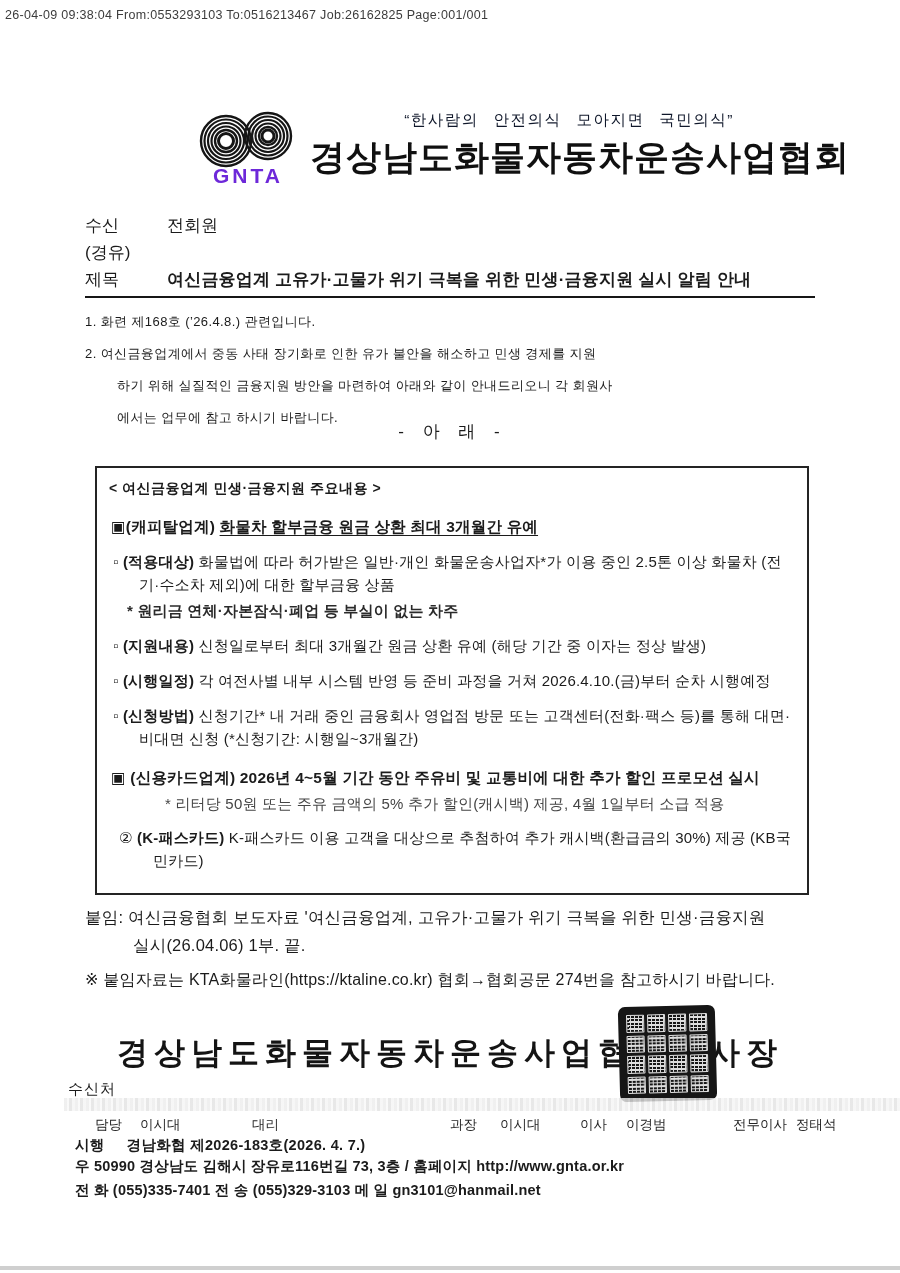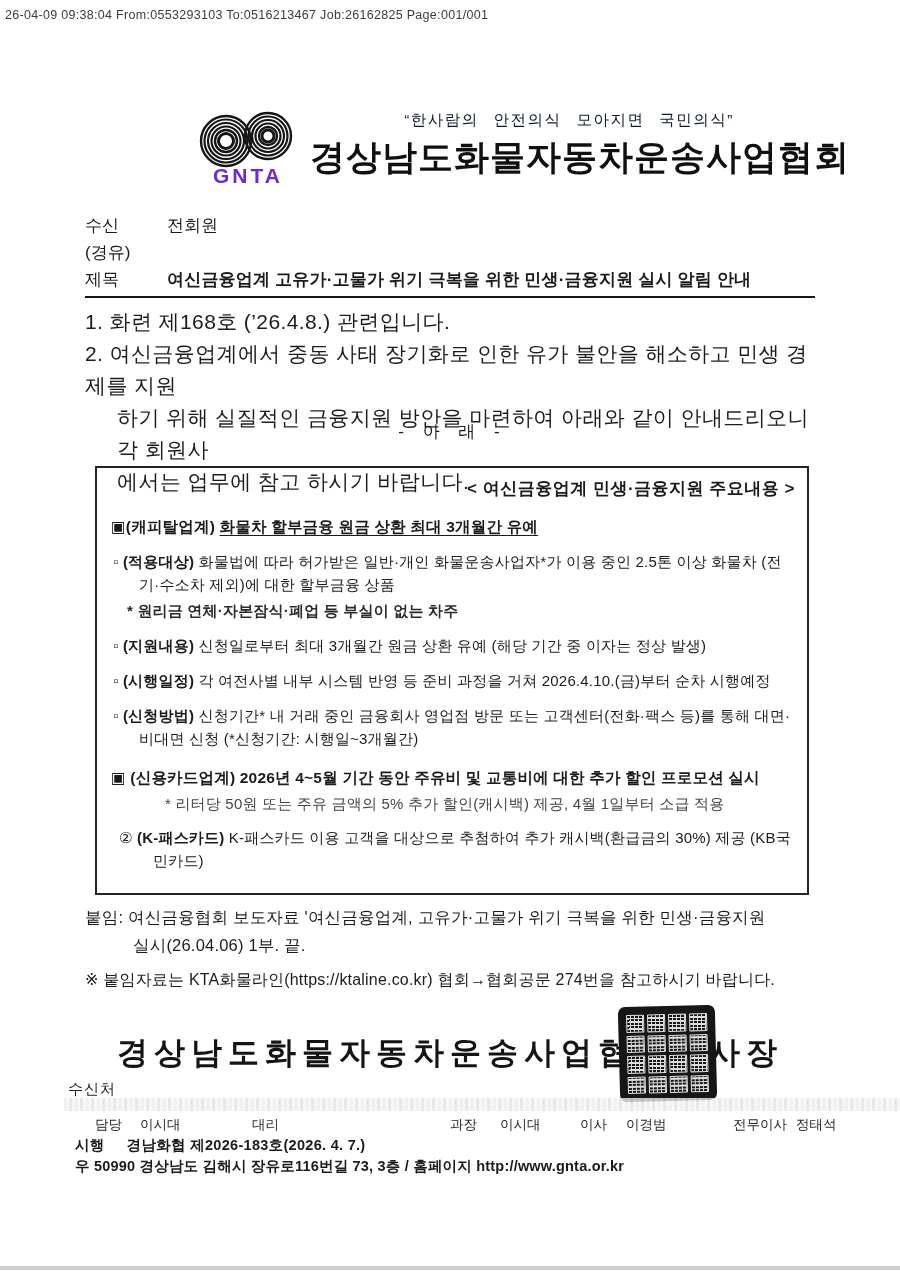--- a/index.html
+++ b/index.html
@@ -17,27 +17,27 @@
           letter-spacing:1.5px;word-spacing:9px;color:#0f172a;}
   .orgname{position:absolute;left:122px;top:30px;width:505px;text-align:center;font-size:35px;
            font-weight:800;letter-spacing:1px;color:#101010;white-space:nowrap;}
   
   .meta{left:85px;top:212px;width:732px;font-size:17px;line-height:27px;}
   .meta .row{display:flex;}
   .meta .lab{width:82px;flex:0 0 82px;}
   .meta .subj{font-weight:700;letter-spacing:.2px;white-space:nowrap;}
   .divider{left:85px;top:296px;width:730px;height:2px;background:#161616;}
   
-  .bodytxt{left:85px;top:306px;width:740px;font-size:21px;line-height:32px;letter-spacing:.4px;}
+  .bodytxt{left:85px;top:306px;width:740px;font-size:13px;line-height:32px;letter-spacing:.4px;}
   .cont{padding-left:32px;}
   .araymark{left:85px;top:420px;width:730px;text-align:center;font-size:17px;letter-spacing:2px;word-spacing:10px;}
   
   .box{left:95px;top:466px;width:714px;height:429px;border:2px solid #242424;box-sizing:border-box;
        padding:9px 12px 0 12px;overflow:hidden;font-size:15px;line-height:23px;letter-spacing:.2px;}
-  .box-title{text-align:right;font-weight:700;font-size:17px;letter-spacing:.5px;}
+  .box-title{text-align:left;font-weight:700;font-size:14px;letter-spacing:.5px;}
   .sec-head{margin:15px 0 0 2px;font-weight:700;font-size:15.5px;}
   .sec-head .ul{text-decoration:underline;text-underline-offset:3px;}
   .itm{margin-top:12px;margin-left:4px;padding-left:26px;text-indent:-26px;}
   .itm b{font-weight:700;}
   .note{margin-top:3px;margin-left:18px;font-weight:600;color:#2a2a2a;}
   .card-head{margin-top:16px;margin-left:2px;font-weight:700;font-size:15.5px;}
   .card-itm{margin-top:11px;margin-left:10px;padding-left:34px;text-indent:-34px;}
   .card-itm .ul{text-decoration:underline;font-weight:700;text-underline-offset:3px;}
   .note2{margin-top:3px;margin-left:56px;color:#454545;font-weight:500;}
   
@@ -202,16 +202,17 @@
     <span style="left:626px">이경범</span>
     <span style="left:733px">전무이사</span>
     <span style="left:796px">정태석</span>
   </div>
 
   <div class="abs issue">
     <span>시행</span><span class="v">경남화협  제2026-183호(2026. 4. 7.)</span>
   </div>
 
   <div class="abs addr">우 50990 경상남도 김해시 장유로116번길 73, 3층  / 홈페이지  http://www.gnta.or.kr</div>
+  <div class="abs contact">전 화 (055)335-7401  전 송 (055)329-3103   메 일  gn3101@hanmail.net</div>
 
   <div class="abs bottomstrip"></div>
 
 </div>
 
 </body></html>

